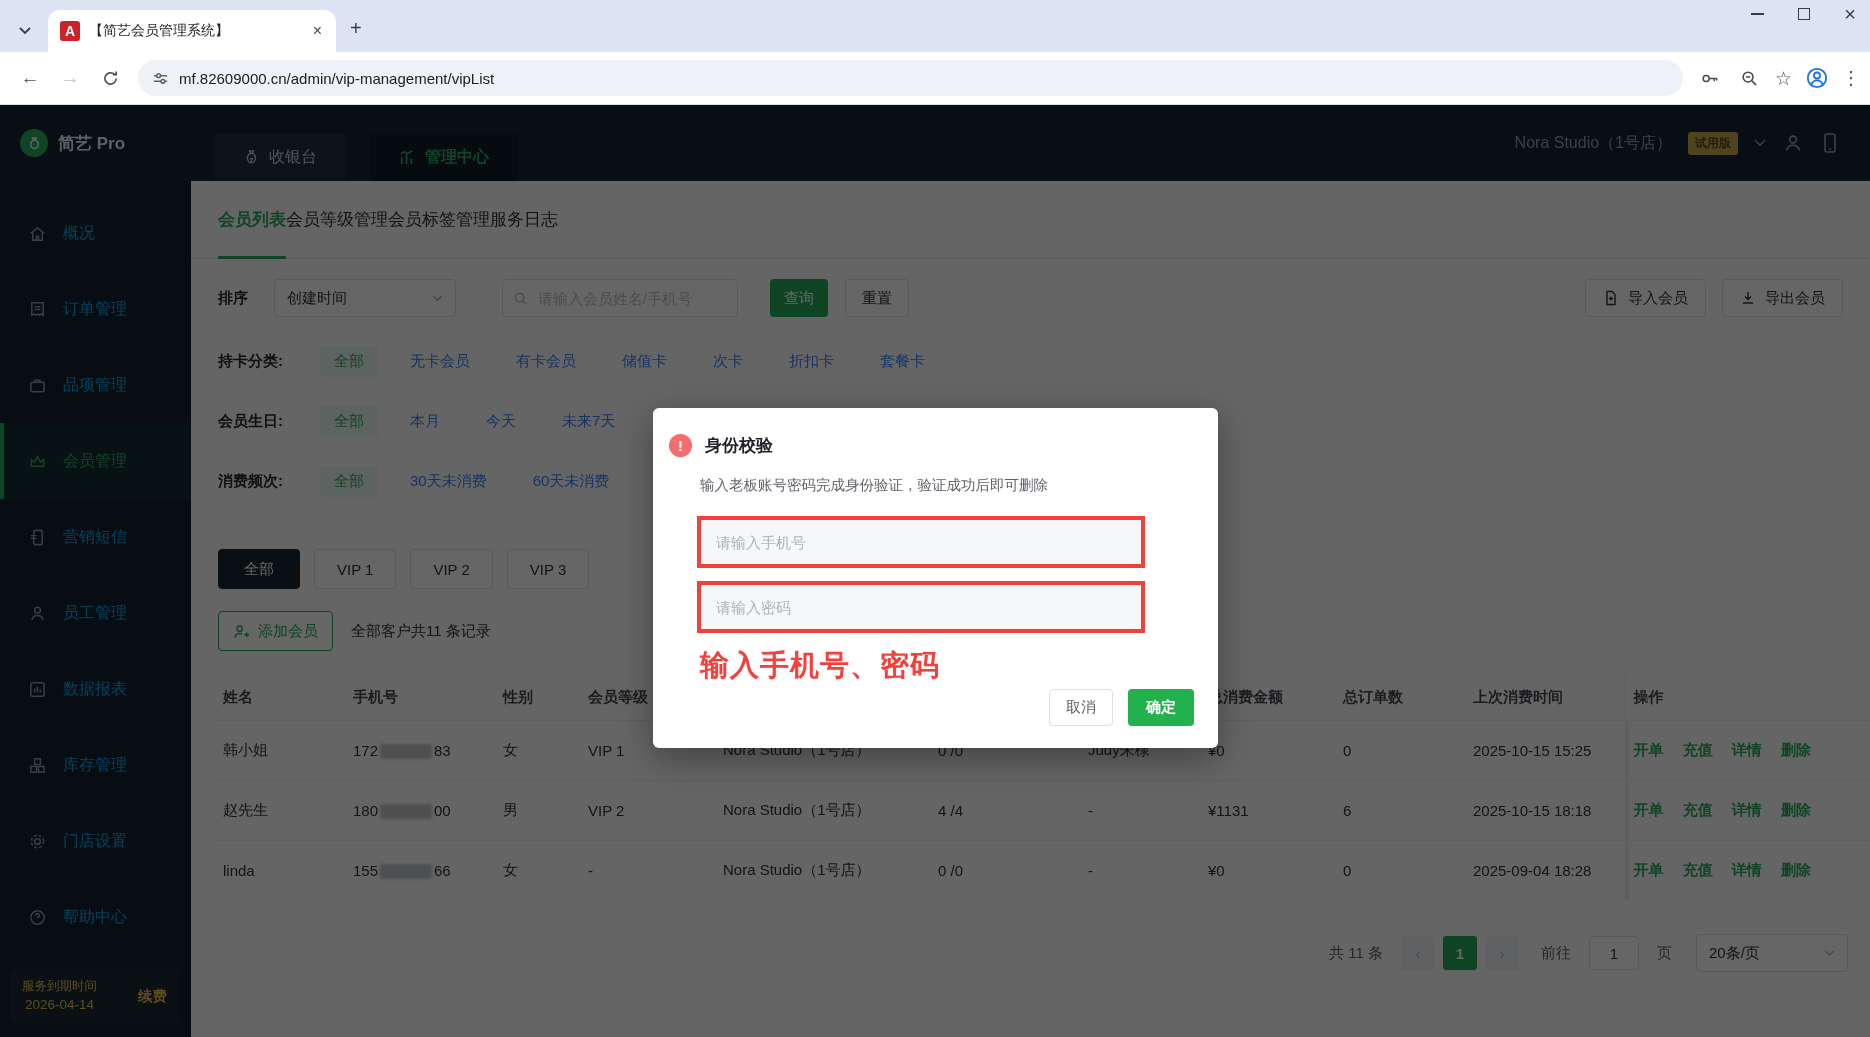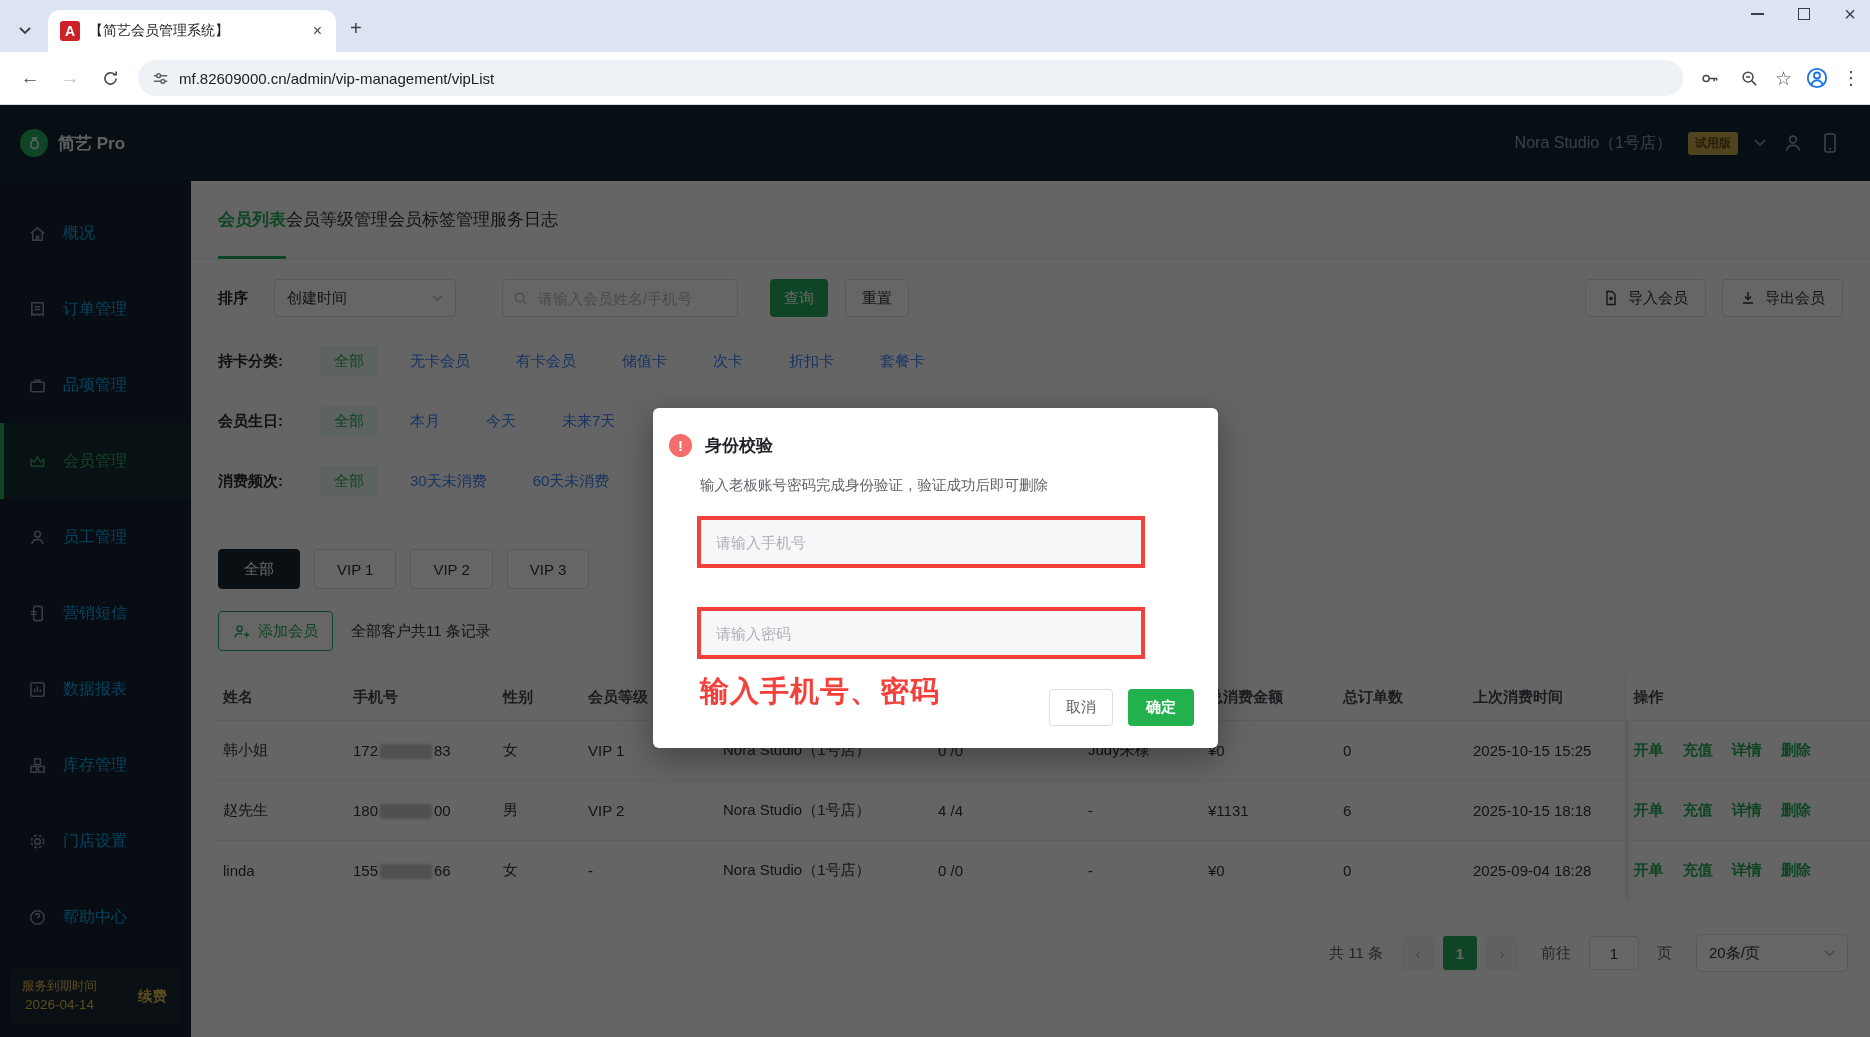--- a/index.html
+++ b/index.html
@@ -104,21 +104,21 @@
   .pg-input{width:50px;height:34px;border:1px solid #dcdfe6;border-radius:4px;text-align:center;font-size:15px;color:#303337;margin:0 10px;background:#fff;}
   .pg-size{width:152px;height:38px;border:1px solid #dcdfe6;border-radius:4px;background:#fff;display:flex;align-items:center;justify-content:space-between;padding:0 12px;margin-left:16px;color:#303337;}
 
   
   .modal{position:fixed;left:653px;top:408px;width:565px;height:340px;background:#fff;border-radius:6px;z-index:20;box-shadow:0 10px 34px rgba(0,0,0,.35);}
   .m-head{margin:26px 0 0 16px;display:flex;align-items:center;gap:13px;}
   .warn-circle{width:23px;height:23px;border-radius:50%;background:#f56c6c;color:#fff;font-weight:700;font-size:15px;display:flex;align-items:center;justify-content:center;}
   .m-title{font-size:17px;font-weight:700;color:#1f2329;}
   .m-desc{margin:19px 24px 0 47px;font-size:14.5px;color:#5f6368;}
   .anno-box{margin:21px 0 0 44px;width:448px;border:4px solid #f4403a;}
-  .anno-box + .anno-box{margin-top:39px;}
+  .anno-box + .anno-box{margin-top:13px;}
   .m-input{display:block;width:100%;height:44px;border:0;outline:0;background:#f6f7f9;padding:0 15px;font-size:15px;color:#303337;}
   .m-input::placeholder{color:#adb1b8;}
   .anno-text{margin:13px 0 0 47px;font-size:29px;font-weight:600;color:#f4403a;letter-spacing:1px;}
   .m-btns{position:absolute;right:24px;bottom:22px;display:flex;gap:15px;}
   .m-cancel{width:64px;height:37px;background:#fff;border:1px solid #dcdfe6;border-radius:4px;color:#5a6066;font-size:15px;display:flex;align-items:center;justify-content:center;}
   .m-ok{width:66px;height:37px;background:#23b14e;border-radius:4px;color:#fff;font-size:15px;font-weight:700;display:flex;align-items:center;justify-content:center;}
 
   svg{display:block;}
 </style>
 </head>
@@ -189,20 +189,39 @@
 
   <div class="app-header">
     <div class="logo">
       <span class="logo-badge">
         <svg width="15" height="15" viewBox="0 0 16 16" fill="none" stroke="#eafff2" stroke-width="1.6">
           <path d="M6 2h4l-1.2 2.4c2 .7 3.2 2.4 3.2 4.4 0 2.6-1.8 4.4-4 4.4s-4-1.8-4-4.4c0-2 1.2-3.7 3.2-4.4L6 2z"></path>
         </svg>
       </span>
       <span class="logo-text">简艺 Pro</span>
     </div>
+    <div class="topnav">
+      <div class="nav-btn nav-cashier">
+        <span>
+          <svg width="17" height="17" viewBox="0 0 18 18" fill="none" stroke="#c6ced4" stroke-width="1.5">
+            <path d="M7 2h4l-1.3 2.6c2.2.8 3.6 2.7 3.6 4.9 0 2.9-2 5-4.3 5s-4.3-2.1-4.3-5c0-2.2 1.4-4.1 3.6-4.9L7 2z"></path>
+            <path d="M7.5 9.5L9 11l1.5-1.5M9 11v2.6"></path>
+          </svg>
+        </span>
+        <span>收银台</span>
+      </div>
+      <div class="nav-btn nav-manage">
+        <span>
+          <svg width="17" height="17" viewBox="0 0 18 18" fill="none" stroke="#2fa866" stroke-width="1.8">
+            <path d="M3 16V9M8 16V5M13 16v-6M2 5l4-2 3 2 5-3"></path>
+          </svg>
+        </span>
+        <span>管理中心</span>
+      </div>
+    </div>
     <div class="hdr-right">
       <span class="store-name">Nora Studio（1号店）</span>
       <span class="trial-badge">试用版</span>
       <span class="chev">
         <svg width="12" height="8" viewBox="0 0 12 8">
             <path d="M1 1l5 5 5-5" fill="none" stroke="#8f9aa1" stroke-width="1.6"></path>
           </svg>
       </span>
       <span class="hdr-ic">
         <svg width="22" height="22" viewBox="0 0 22 22" fill="none" stroke="#9aa5ad" stroke-width="1.6">
@@ -250,34 +269,34 @@
       <span class="side-ic">
         <svg width="19" height="19" viewBox="0 0 20 20" fill="none" stroke="#2fa866" stroke-width="1.6">
             <path d="M3.5 15V8l3.5 2.6L10 5l3 5.6L16.5 8v7h-13z"></path>
           </svg>
       </span>
       <span>会员管理</span>
     </div>
     <div class="side-item">
       <span class="side-ic">
         <svg width="19" height="19" viewBox="0 0 20 20" fill="none" stroke="#8d99a3" stroke-width="1.6">
+            <rect x="6" y="2.5" width="9" height="15" rx="2"></rect>
+            <path d="M3 8h6M3 11h6" stroke-width="1.4"></path>
+          </svg>
+      </span>
+      <span>营销短信</span>
+    </div>
+    <div class="side-item">
+      <span class="side-ic">
+        <svg width="19" height="19" viewBox="0 0 20 20" fill="none" stroke="#8d99a3" stroke-width="1.6">
             <circle cx="10" cy="6.5" r="3"></circle>
             <path d="M4 17c.7-3.2 3-4.8 6-4.8s5.3 1.6 6 4.8"></path>
           </svg>
       </span>
       <span>员工管理</span>
-    </div>
-    <div class="side-item">
-      <span class="side-ic">
-        <svg width="19" height="19" viewBox="0 0 20 20" fill="none" stroke="#8d99a3" stroke-width="1.6">
-            <rect x="6" y="2.5" width="9" height="15" rx="2"></rect>
-            <path d="M3 8h6M3 11h6" stroke-width="1.4"></path>
-          </svg>
-      </span>
-      <span>营销短信</span>
     </div>
     <div class="side-item">
       <span class="side-ic">
         <svg width="19" height="19" viewBox="0 0 20 20" fill="none" stroke="#8d99a3" stroke-width="1.6">
             <rect x="3" y="3" width="14" height="14" rx="2"></rect>
             <path d="M7 13V9M10 13V7M13 13v-3"></path>
           </svg>
       </span>
       <span>数据报表</span>
     </div>

